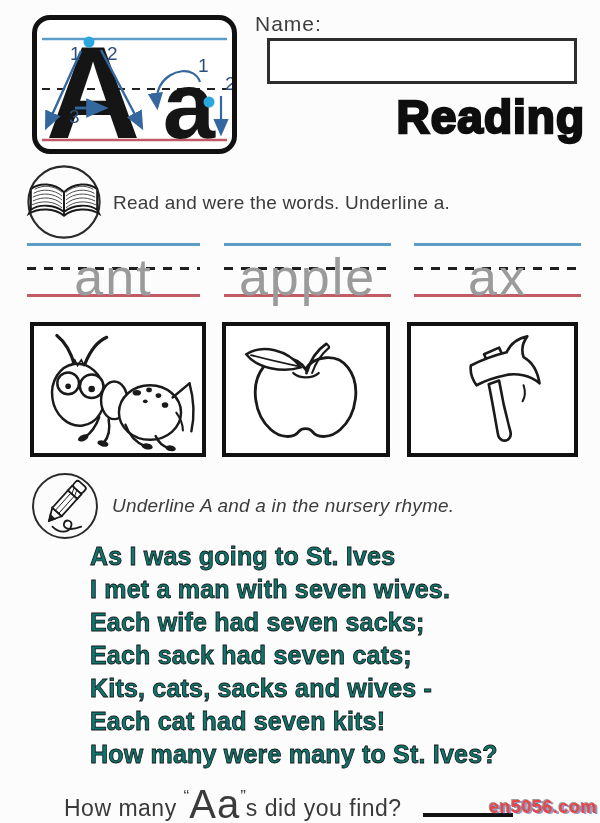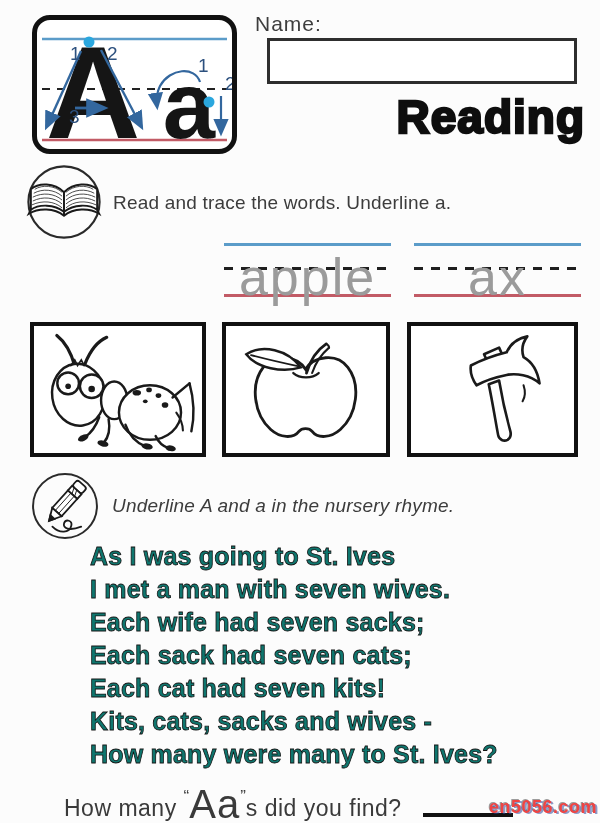--- a/index.html
+++ b/index.html
@@ -148,22 +148,28 @@
           <path d="M8,39 C18,34 30,35 38,42"></path>
         <path d="M7,43 C18,38 30,39 38,46"></path>
         <path d="M70,27 C62,22 50,23 42,30"></path>
           <path d="M71,31 C62,26 50,27 42,34"></path>
         <path d="M72,35 C62,30 50,31 42,38"></path>
           <path d="M72,39 C62,34 50,35 42,42"></path>
         <path d="M73,43 C62,38 50,39 42,46"></path>
       </g>
     </svg>
   </div>
-  <div class="instr-text" id="instr1">Read and trace the words. Underline a.</div>
-
+  <div class="instr-text" id="instr1">Read and were the words. Underline a.</div>
+
+  <div class="word-group" id="wg1">
+    <div class="hw-line hw-blue"></div>
+    <div class="hw-line hw-mid"></div>
+    <div class="hw-line hw-red"></div>
+    <div class="trace-word">ant</div>
+  </div>
   <div class="word-group" id="wg3">
     <div class="hw-line hw-blue"></div>
     <div class="hw-line hw-mid"></div>
     <div class="hw-line hw-red"></div>
     <div class="trace-word">ax</div>
   </div>
   <div class="word-group" id="wg2">
     <div class="hw-line hw-blue"></div>
     <div class="hw-line hw-mid"></div>
     <div class="hw-line hw-red"></div>
@@ -245,22 +251,22 @@
       <path d="M26,63 C34,71 45,70 47,62 C48.5,56 41,54 39,59 C37,65 45,68 58,63" stroke="#1a1a1a" stroke-width="2" fill="none" stroke-linecap="round"></path>
     </svg>
   </div>
   <div class="instr-text" id="instr2">Underline A and a in the nursery rhyme.</div>
 
   <div class="rhyme">
     <div class="rhyme-line">As I was going to St. Ives</div>
     <div class="rhyme-line">I met a man with seven wives.</div>
     <div class="rhyme-line">Each wife had seven sacks;</div>
     <div class="rhyme-line">Each sack had seven cats;</div>
+    <div class="rhyme-line">Kits, cats, sacks and wives -</div>
     <div class="rhyme-line">Each cat had seven kits!</div>
-    <div class="rhyme-line">Kits, cats, sacks and wives -</div>
     <div class="rhyme-line">How many were many to St. Ives?</div>
   </div>
 
   <div class="footer-q">
     <span>How many</span>
     <span class="q-mark">“</span><span class="big-aa">Aa</span><span class="q-mark">”</span><span>s did you find?</span>
     <span class="answer-blank"></span>
   </div>
 
   <div class="watermark">en5056.com</div>

